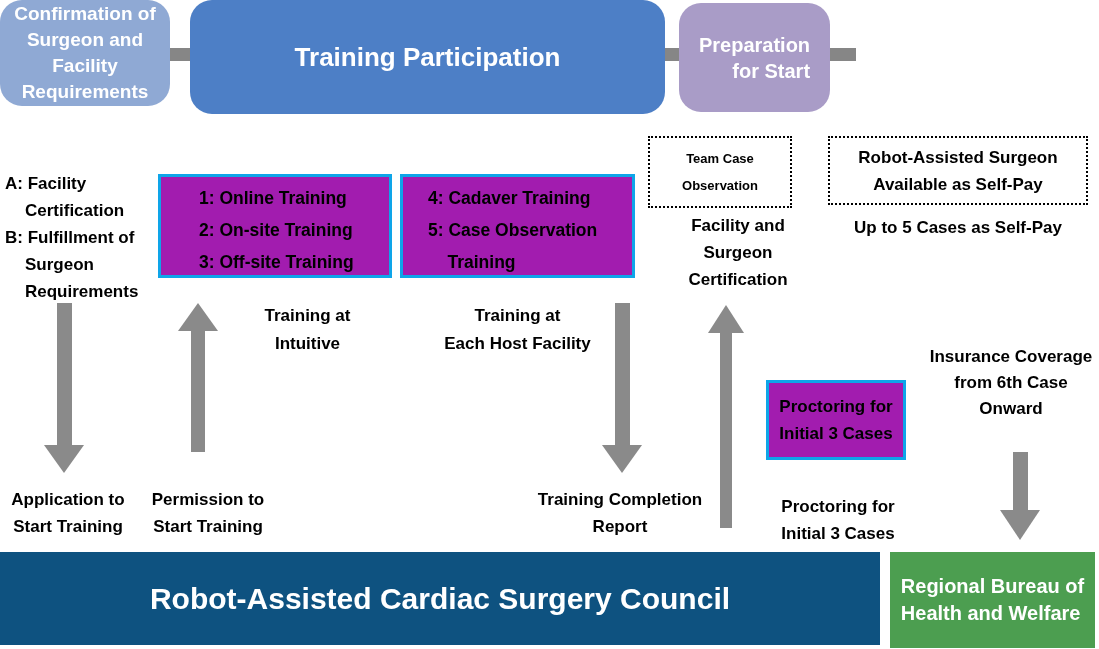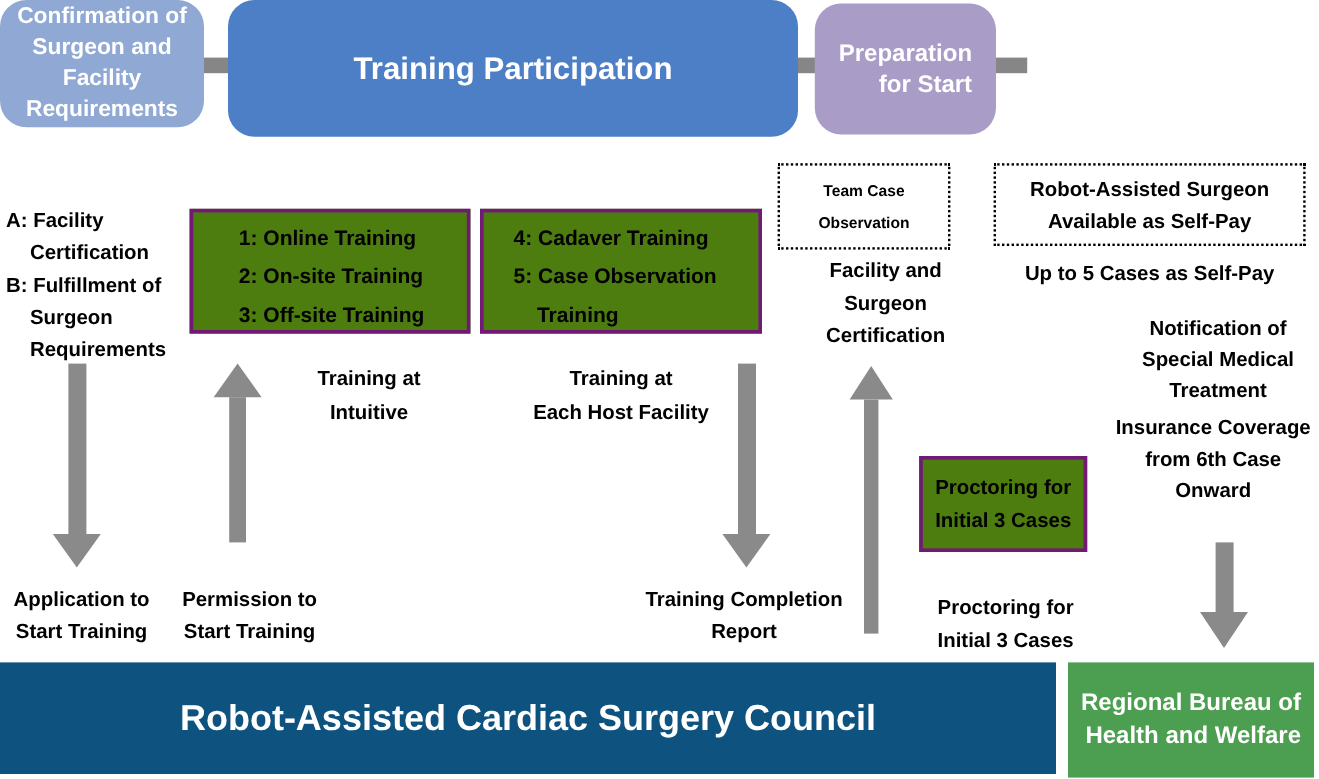--- a/index.html
+++ b/index.html
@@ -27,21 +27,21 @@
   .connector { background:#868686; height:13px; top:48px; }
   .connector-1 { left:162px; width:34px; }
   .connector-2 { left:657px; width:30px; }
   .connector-3 { left:822px; width:34px; }
 
   
   .body-text { font-size:17px; line-height:27px; }
   .req-list { left:5px; top:170px; width:152px; }
   .req-item { padding-left:20px; text-indent:-20px; }
 
-  .outline-box { border:3px solid #701a75; background:#4d7c0f; }
+  .outline-box { border:3px solid #0ea5e9; background:#a21caf; }
   .dotted-box  { border:2px dotted #000; background:#fff; }
 
   .box-123 { left:158px; top:174px; width:234px; height:104px; font-size:17.5px; line-height:32px; padding:5px 0 0 38px; }
   .box-45  { left:400px; top:174px; width:235px; height:104px; font-size:17.5px; line-height:32px; padding:5px 0 0 25px; }
 
   .box-team   { left:648px; top:136px; width:144px; height:72px; font-size:13px; line-height:27px;
                 display:flex; align-items:center; justify-content:center; text-align:center; }
   .box-selfpay{ left:828px; top:136px; width:260px; height:69px; font-size:17px; line-height:27px;
                 display:flex; align-items:center; justify-content:center; text-align:center; }
   .box-proctoring { left:766px; top:380px; width:140px; height:80px; font-size:17px; line-height:27px;
@@ -72,21 +72,21 @@
   .arrow-5 .head-down { border-top-width:30px; }
 
   
   .council-bar {
     left:0; top:552px; width:880px; height:93px; background:#0E5280;
     display:flex; align-items:center; justify-content:center;
     color:#fff; font-size:30px;
   }
   .bureau-box {
     left:890px; top:552px; width:205px; height:96px; background:#4C9E50;
-    display:flex; align-items:center; justify-content:center; text-align:right;
+    display:flex; align-items:center; justify-content:center; text-align:left;
     color:#fff; font-size:20px; line-height:27px;
   }
 </style>
 </head>
 <body>
 
 <div id="canvas">
 
   <div class="abs connector connector-1"></div>
   <div class="abs connector connector-2"></div>
@@ -120,23 +120,20 @@
   <div class="abs outline-box box-proctoring pre">Proctoring for
 Initial 3 Cases</div>
 
   <div class="abs body-text center pre lbl-intuitive">Training at
 Intuitive</div>
   <div class="abs body-text center pre lbl-host">Training at
 Each Host Facility</div>
   <div class="abs body-text center pre lbl-cert">Facility and
 Surgeon Certification</div>
   <div class="abs body-text center lbl-up5">Up to 5 Cases as Self-Pay</div>
-  <div class="abs body-text center pre lbl-notify">Notification of
-Special Medical
-Treatment</div>
   <div class="abs body-text center pre lbl-insurance">Insurance Coverage
 from 6th Case
 Onward</div>
   <div class="abs body-text center pre lbl-application">Application to
 Start Training</div>
   <div class="abs body-text center pre lbl-permission">Permission to
 Start Training</div>
   <div class="abs body-text center pre lbl-completion">Training Completion
 Report</div>
   <div class="abs body-text center pre lbl-proctoring">Proctoring for

